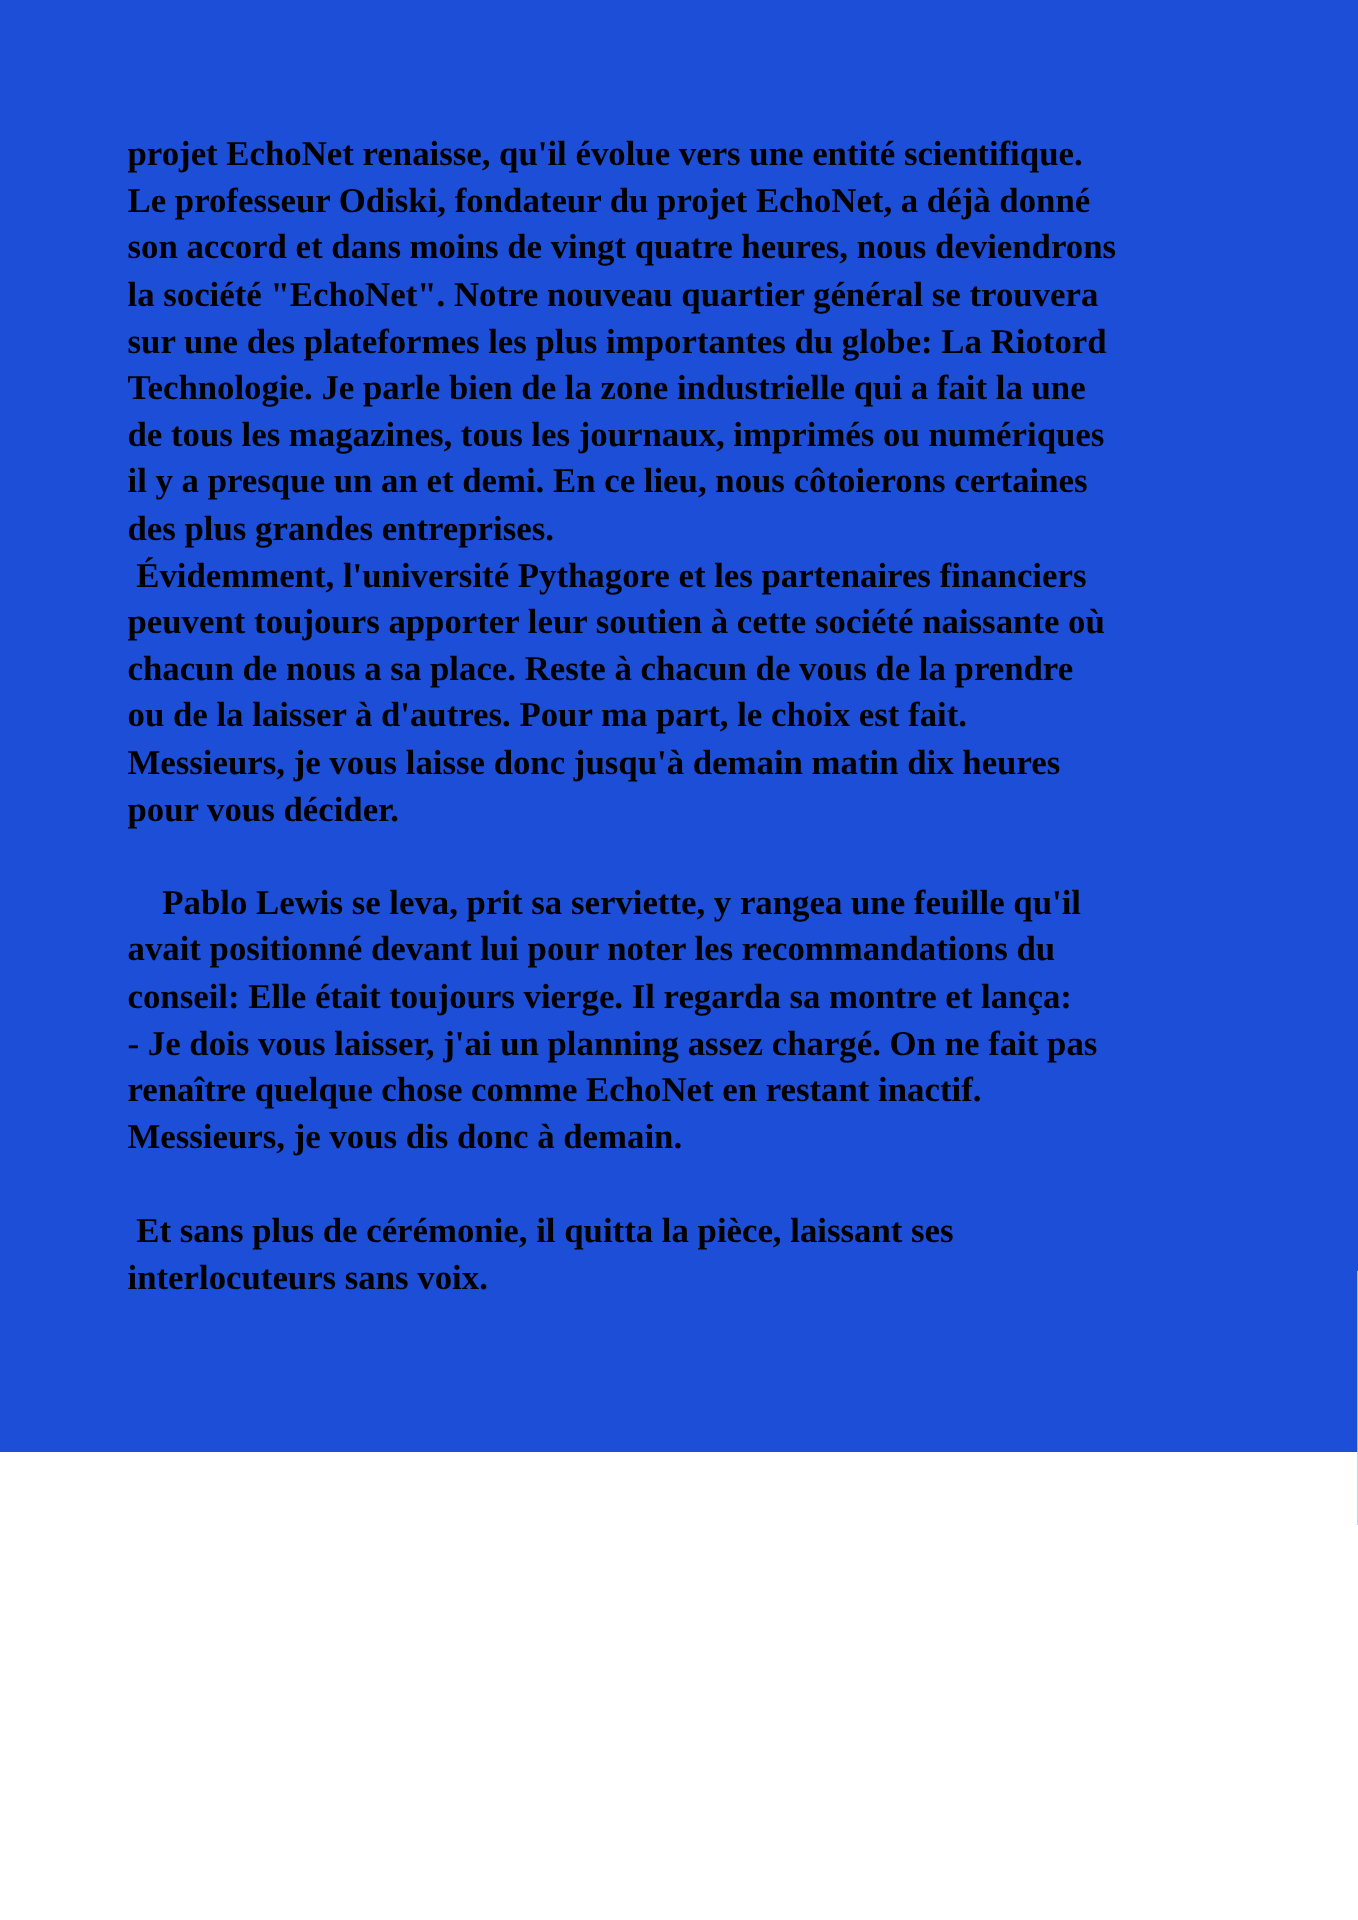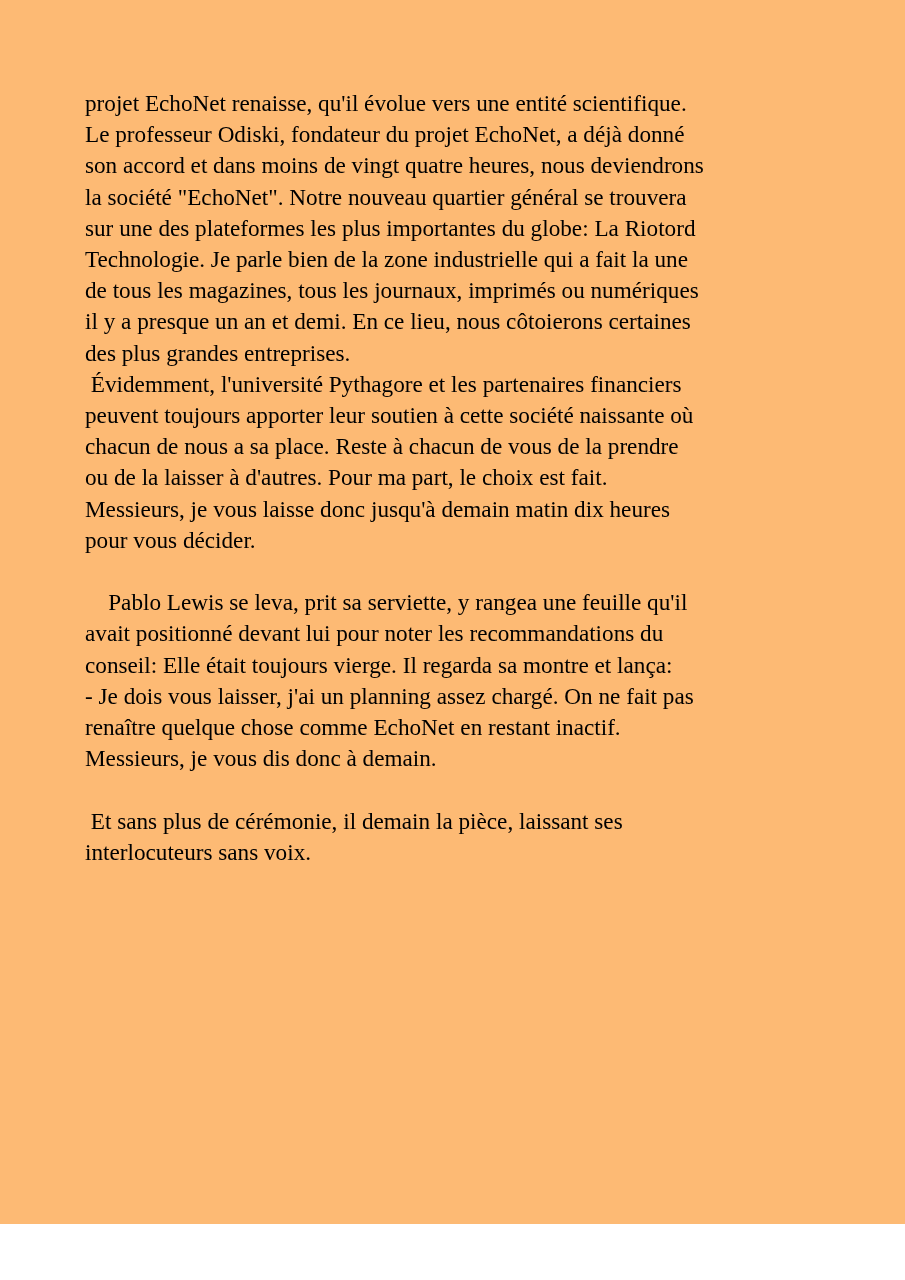--- a/index.html
+++ b/index.html
@@ -16,22 +16,23 @@
     font-family: "Liberation Serif", "DejaVu Serif", serif;
     color: #000000;
     -webkit-font-smoothing: antialiased;
   }
 
   #page {
     position: absolute;
     left: 0;
     top: 0;
     width: 905px;
-    height: 1224px;
-    background: #fdba74;
+    height: 968px;
+    background: #1d4ed8;
+    font-weight: bold;
   }
 
   #text-body {
     position: absolute;
     left: 85px;
     top: 88px;
     width: 745px;
   }
 
   .para {
@@ -72,17 +73,17 @@
 Messieurs, je vous laisse donc jusqu'à demain matin dix heures
 pour vous décider.</p>
 
     <p class="para spaced">    Pablo Lewis se leva, prit sa serviette, y rangea une feuille qu'il
 avait positionné devant lui pour noter les recommandations du
 conseil: Elle était toujours vierge. Il regarda sa montre et lança:
 - Je dois vous laisser, j'ai un planning assez chargé. On ne fait pas
 renaître quelque chose comme EchoNet en restant inactif.
 Messieurs, je vous dis donc à demain.</p>
 
-    <p class="para spaced"> Et sans plus de cérémonie, il demain la pièce, laissant ses
+    <p class="para spaced"> Et sans plus de cérémonie, il quitta la pièce, laissant ses
 interlocuteurs sans voix.</p>
 
   </div>
 </div>
 
 </body></html>

